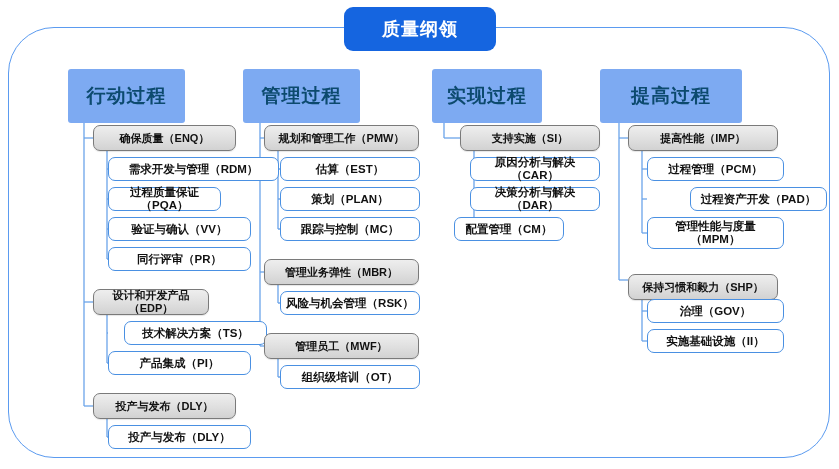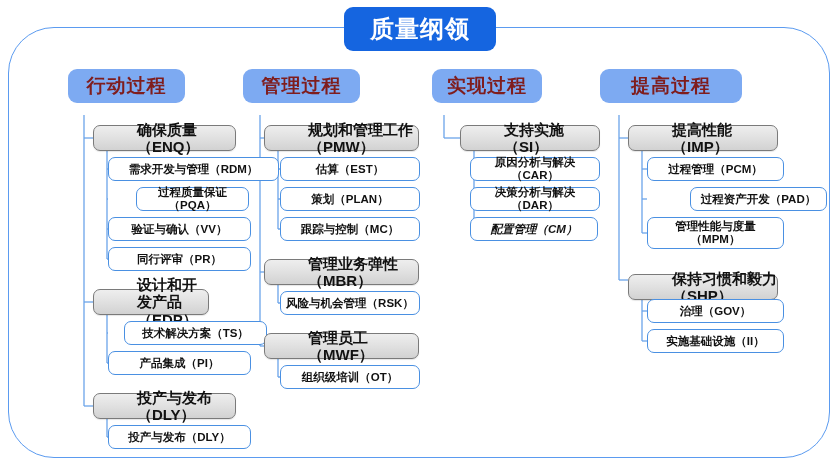--- a/index.html
+++ b/index.html
@@ -42,57 +42,56 @@
   .title-box {
     position: absolute;
     left: 344px; top: 7px;
     width: 152px; height: 44px;
     background: #1565e0;
     border-radius: 9px;
     display: flex;
     align-items: center;
     justify-content: center;
     color: #ffffff;
-    font-size: 24px;
+    font-size: 18px;
     font-weight: bold;
     letter-spacing: 1px;
   }
 
   
   .col-header {
     position: absolute;
-    height: 34px;
+    height: 54px;
     background: #7daaf2;
-    border-radius: 9px;
-    display: flex;
-    align-items: center;
-    justify-content: center;
-    color: #7f1d1d;
+    border-radius: 3px;
+    display: flex;
+    align-items: center;
+    justify-content: center;
+    color: #0c4a6e;
     font-size: 19px;
     font-weight: bold;
     letter-spacing: 1px;
   }
 
   
   .grp-box {
     position: absolute;
     height: 26px;
     background: linear-gradient(to bottom, #eeeeee 0%, #e2e2e2 45%, #d2d2d2 100%);
     border: 1.3px solid #7a7a7a;
     border-radius: 7px;
     display: flex;
     align-items: center;
     justify-content: center;
     color: #111111;
-    font-size: 15px;
-    font-weight: bold;
-    text-align: left;
+    font-size: 11px;
+    font-weight: bold;
+    text-align: center;
     line-height: 1.15;
     box-shadow: 0 1px 1px rgba(0,0,0,0.10);
-    padding-left: 43px;
   }
 
   
   .leaf-box {
     position: absolute;
     height: 24px;
     background: #ffffff;
     border: 1.2px solid #4a90e2;
     border-radius: 7px;
     display: flex;
@@ -160,42 +159,42 @@
       <line x1="642" y1="293" x2="642" y2="341" stroke="#6ba4ea" stroke-width="1.3"></line>
       <line x1="619" y1="115" x2="619" y2="280" stroke="#6ba4ea" stroke-width="1.3"></line>
     </svg>
 
   <div class="title-box">质量纲领</div>
 
   <div id="nodes">
       <div class="col-header" style="left: 68px; top: 69px; width: 117px;">行动过程</div>
       <div class="grp-box" style="left: 93px; top: 125px; width: 143px;">确保质量（ENQ）</div>
       <div class="leaf-box" style="left: 108px; top: 157px; width: 171px;">需求开发与管理（RDM）</div>
-      <div class="leaf-box" style="left: 108px; top: 187px; width: 113px; margin-left: 28px;">过程质量保证（PQA）</div>
+      <div class="leaf-box" style="left: 108px; top: 187px; width: 113px;">过程质量保证（PQA）</div>
       <div class="leaf-box" style="left: 108px; top: 217px; width: 143px;">验证与确认（VV）</div>
       <div class="leaf-box" style="left: 108px; top: 247px; width: 143px;">同行评审（PR）</div>
       <div class="grp-box" style="left: 93px; top: 289px; width: 116px;">设计和开发产品（EDP）</div>
       <div class="leaf-box" style="left: 108px; top: 321px; width: 143px; margin-left: 16px;">技术解决方案（TS）</div>
       <div class="leaf-box" style="left: 108px; top: 351px; width: 143px;">产品集成（PI）</div>
       <div class="grp-box" style="left: 93px; top: 393px; width: 143px;">投产与发布（DLY）</div>
       <div class="leaf-box" style="left: 108px; top: 425px; width: 143px;">投产与发布（DLY）</div>
       <div class="col-header" style="left: 243px; top: 69px; width: 117px;">管理过程</div>
       <div class="grp-box" style="left: 264px; top: 125px; width: 155px;">规划和管理工作（PMW）</div>
       <div class="leaf-box" style="left: 280px; top: 157px; width: 140px;">估算（EST）</div>
       <div class="leaf-box" style="left: 280px; top: 187px; width: 140px; text-align: center;">策划（PLAN）</div>
       <div class="leaf-box" style="left: 280px; top: 217px; width: 140px;">跟踪与控制（MC）</div>
       <div class="grp-box" style="left: 264px; top: 259px; width: 155px;">管理业务弹性（MBR）</div>
       <div class="leaf-box" style="left: 280px; top: 291px; width: 140px;">风险与机会管理（RSK）</div>
       <div class="grp-box" style="left: 264px; top: 333px; width: 155px;">管理员工（MWF）</div>
       <div class="leaf-box" style="left: 280px; top: 365px; width: 140px;">组织级培训（OT）</div>
       <div class="col-header" style="left: 432px; top: 69px; width: 110px;">实现过程</div>
       <div class="grp-box" style="left: 460px; top: 125px; width: 140px;">支持实施（SI）</div>
       <div class="leaf-box" style="left: 470px; top: 157px; width: 130px;">原因分析与解决（CAR）</div>
       <div class="leaf-box" style="left: 470px; top: 187px; width: 130px;">决策分析与解决（DAR）</div>
-      <div class="leaf-box" style="left: 470px; top: 217px; width: 128px; font-style: italic;">配置管理（CM）</div>
+      <div class="leaf-box" style="left: 454px; top: 217px; width: 110px;">配置管理（CM）</div>
       <div class="col-header" style="left: 600px; top: 69px; width: 142px;">提高过程</div>
       <div class="grp-box" style="left: 628px; top: 125px; width: 150px;">提高性能（IMP）</div>
       <div class="leaf-box" style="left: 647px; top: 157px; width: 137px;">过程管理（PCM）</div>
       <div class="leaf-box" style="left: 647px; top: 187px; width: 137px; margin-left: 43px;">过程资产开发（PAD）</div>
       <div class="leaf-box two-line" style="left: 647px; top: 217px; width: 137px;">管理性能与度量（MPM）</div>
       <div class="grp-box" style="left: 628px; top: 274px; width: 150px;">保持习惯和毅力（SHP）</div>
       <div class="leaf-box" style="left: 647px; top: 299px; width: 137px;">治理（GOV）</div>
       <div class="leaf-box" style="left: 647px; top: 329px; width: 137px;">实施基础设施（II）</div>
     </div>
 

